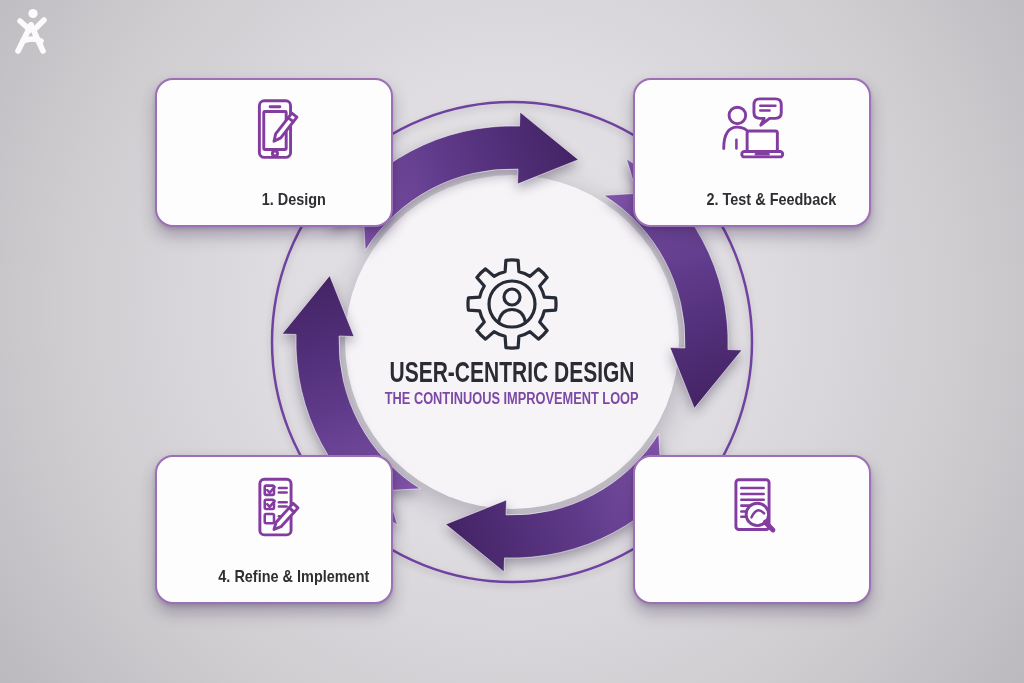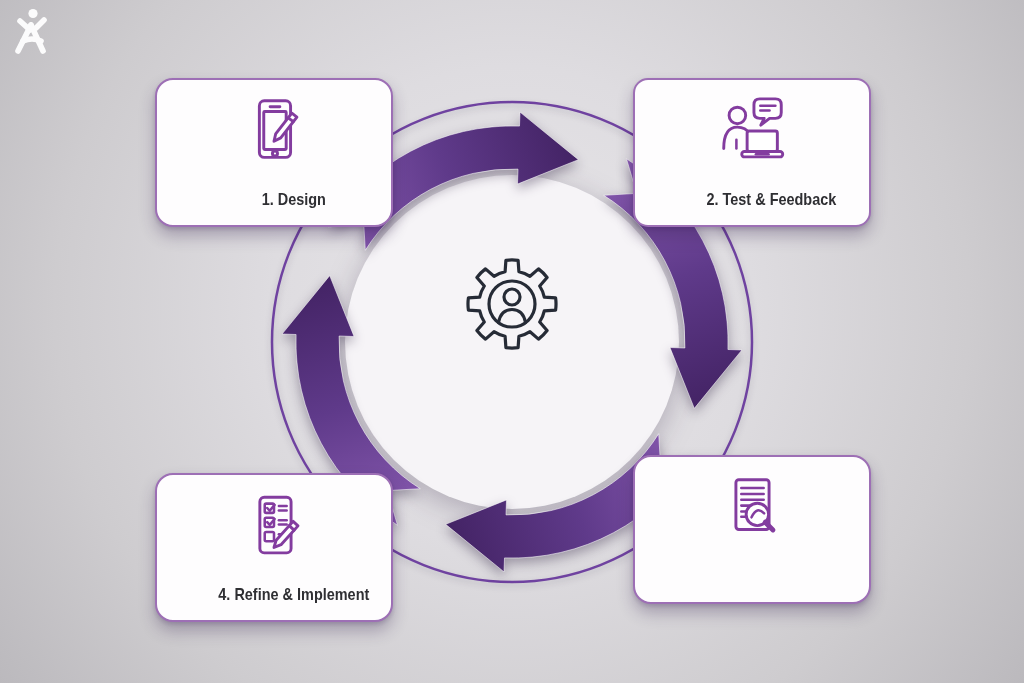--- a/index.html
+++ b/index.html
@@ -24,23 +24,23 @@
   .cond-80{display:inline-block;transform:scaleX(0.80);transform-origin:50% 50%;}
   .cond-85{display:inline-block;transform:scaleX(0.85);transform-origin:50% 50%;}
 
   
   .card{
     position:absolute;width:238px;height:149px;background:#fefdfe;
     border:2px solid #9d6fb5;border-radius:18px;box-sizing:border-box;
     box-shadow:0 9px 16px rgba(50,30,75,0.30), 0 2px 4px rgba(50,30,75,0.18);
   }
   .card-tl{left:155px;top:78px;}
-  .card-tr{left:633px;top:78px;border-radius:15px;}
+  .card-tr{left:633px;top:78px;}
   .card-br{left:633px;top:455px;}
-  .card-bl{left:155px;top:473px;}
+  .card-bl{left:155px;top:455px;}
   .card .icon{position:absolute;left:50%;top:14px;transform:translateX(-50%);}
   .card .label{
     position:absolute;left:0;right:0;bottom:15px;text-align:center;
     font-size:17px;font-weight:bold;color:#2f2f33;white-space:nowrap;padding-left:39px;
   }
 
   
   .brand{position:absolute;left:10px;top:6px;opacity:0.95;}
 </style>
 </head>
@@ -89,20 +89,24 @@
                  L233.5,257.1 A44,44 0 0 1 224.9,248.5 L232.3,240.0 A33,33 0 0 1 227.7,228.9
                  L216.4,228.1 A44,44 0 0 1 216.4,215.9 L227.7,215.1 A33,33 0 0 1 232.3,204.0
                  L224.9,195.5 A44,44 0 0 1 233.5,186.9 L242.0,194.3 A33,33 0 0 1 253.1,189.7 Z"></path>
         <circle cx="260" cy="222" r="23"></circle>
         <circle cx="260" cy="215" r="8"></circle>
         <path d="M246.5,240.5 Q249,227.5 260,227.5 Q271,227.5 273.5,240.5"></path>
       </g>
     </svg>
   </div>
 
+  <div class="center-text">
+    <div class="center-title"><span class="cond-70">USER-CENTRIC DESIGN</span></div>
+    <div class="center-sub"><span class="cond-80">THE CONTINUOUS IMPROVEMENT LOOP</span></div>
+  </div>
 
   <div class="card card-tl">
     <svg class="icon" width="78" height="78" viewBox="0 0 80 80">
       <g fill="none" stroke="#833c9f" stroke-width="3" stroke-linecap="round" stroke-linejoin="round">
         <rect x="25" y="7" width="32" height="58" rx="5"></rect>
         <path d="M36,13 H46"></path>
         <rect x="29.5" y="18" width="23" height="39" rx="1"></rect>
         <circle cx="41" cy="61" r="2.6"></circle>
         <path d="M40,48.5 L46.9,45 L63.5,23.7 L58.3,19.7 L41.7,41 Z" fill="#ffffff"></path>
         <path d="M59.8,28.4 L54.6,24.4"></path>

